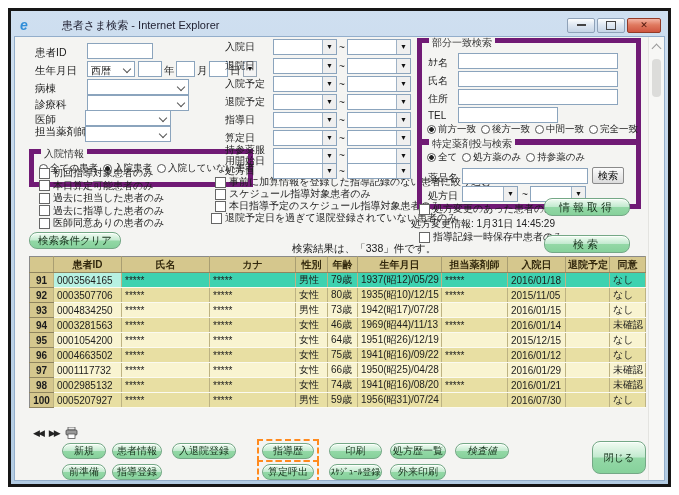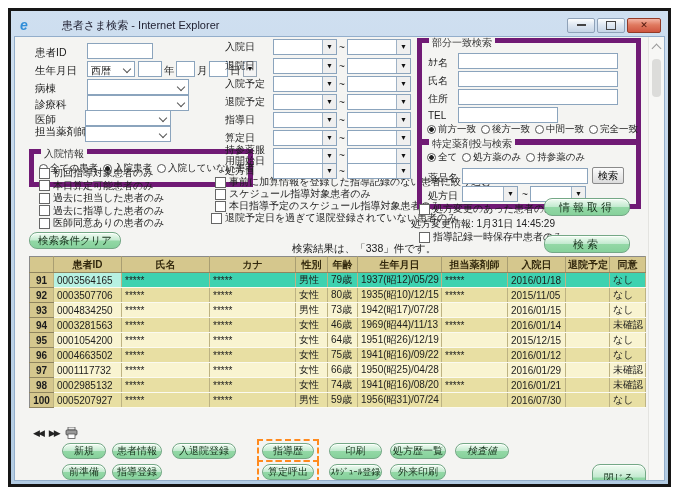--- a/index.html
+++ b/index.html
@@ -515,21 +515,21 @@
           <button class="gbtn fbtn" style="left: 247px; top: 406px; width: 52px;">指導歴</button>
           <button class="gbtn fbtn" style="left: 314px; top: 406px; width: 53px;">印刷</button>
           <button class="gbtn fbtn" style="left: 375px; top: 406px; width: 56px;">処方歴一覧</button>
           <button class="gbtn fbtn" style="left: 440px; top: 406px; width: 54px; font-style: italic;">検査値</button>
           <button class="gbtn fbtn" style="left: 47px; top: 427px; width: 44px;">前準備</button>
           <button class="gbtn fbtn" style="left: 97px; top: 427px; width: 50px;">指導登録</button>
           <button class="gbtn fbtn" style="left: 247px; top: 427px; width: 52px;">算定呼出</button>
           <button class="gbtn fbtn" style="left: 314px; top: 427px; width: 53px; font-size: 9px;">ｽｹｼﾞｭｰﾙ登録</button>
           <button class="gbtn fbtn" style="left: 375px; top: 427px; width: 56px;">外来印刷</button>
         </div>
-      <button class="gbtn fbtn" style="left:577px;top:427px;width:54px;height:27px">閉じる</button>
+      <button class="gbtn fbtn" style="left:577px;top:404px;width:54px;height:33px">閉じる</button>
 
       <div class="scrollbar">
         <span class="sb-up"></span>
         <span class="sb-thumb"></span>
       </div>
 
     </div>
   </div>
 </div>
 

